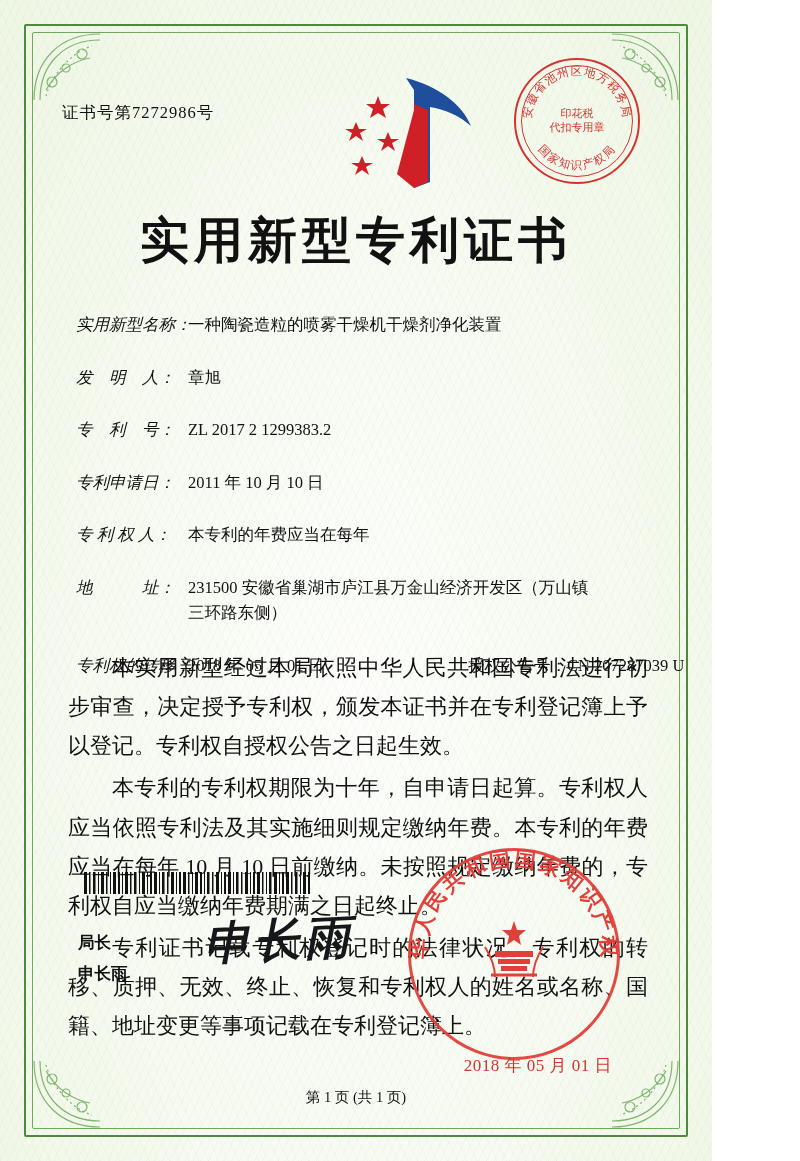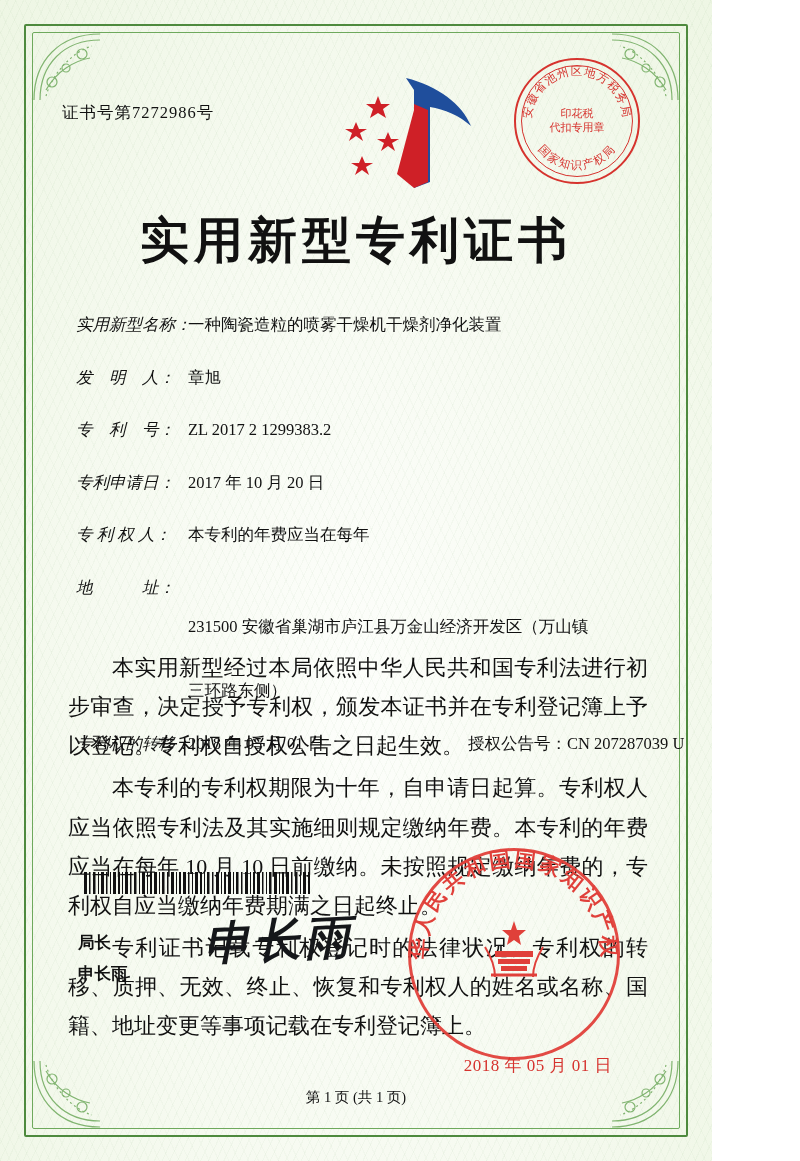--- a/index.html
+++ b/index.html
@@ -152,21 +152,20 @@
     font-style: italic;
   }
   .row .val {
     display: inline-block;
     vertical-align: top;
     max-width: 560px;
   }
   .row .val .cont {
     display: block;
     padding-left: 0;
-    margin-top: 39px;
   }
   .row.addr .val { max-width: 520px; }
 
   .two-col {
     position: relative;
     margin-bottom: 10px;
   }
   .two-col .left { display: inline-block; }
   .two-col .right {
     position: absolute;
@@ -372,21 +371,21 @@
 
       <div class="row">
         <span class="lbl">发　明　人：</span><span class="val">章旭</span>
       </div>
 
       <div class="row">
         <span class="lbl">专　利　号：</span><span class="val">ZL 2017 2 1299383.2</span>
       </div>
 
       <div class="row">
-        <span class="lbl">专利申请日：</span><span class="val">2017 年 10 月 20 日</span>
+        <span class="lbl">专利申请日：</span><span class="val">2011 年 10 月 10 日</span>
       </div>
 
       <div class="row">
         <span class="lbl">专 利 权 人：</span><span class="val">本专利的年费应当在每年</span>
       </div>
 
       <div class="row addr">
         <span class="lbl">地　　　址：</span><span class="val"><span class="cont">231500  安徽省巢湖市庐江县万金山经济开发区（万山镇</span><span class="cont">三环路东侧）</span></span>
       </div>
 

